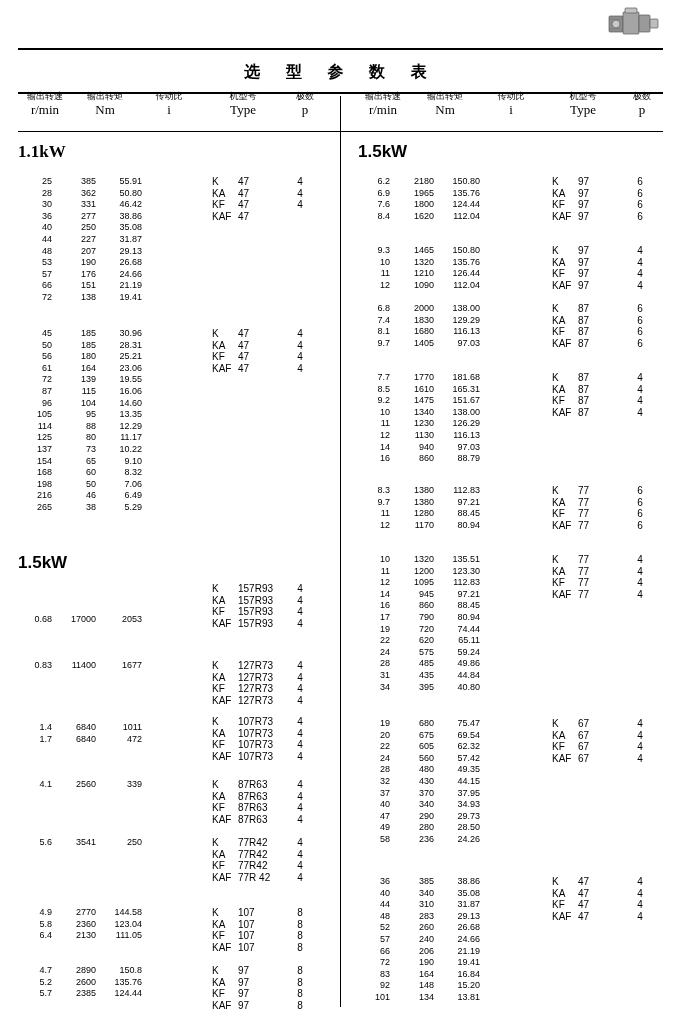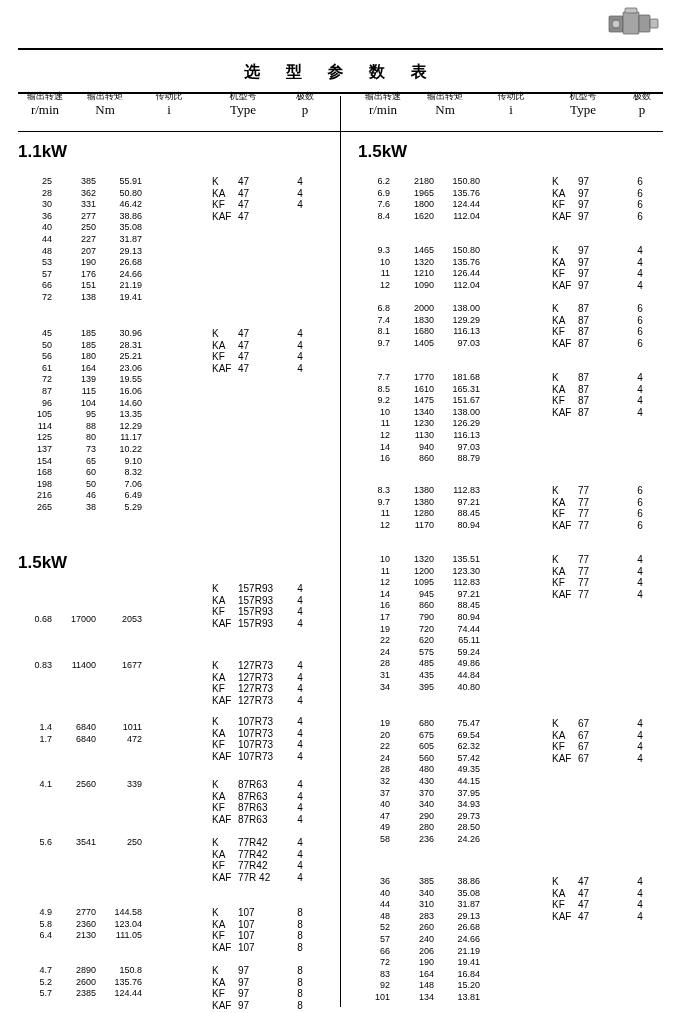--- a/index.html
+++ b/index.html
@@ -184,21 +184,21 @@
   </div>
   <div class="colhead" style="left:552px;width:62px;">
     <div>机型号</div>
     <div class="l2">Type</div>
   </div>
   <div class="colhead" style="left:622px;width:40px;">
     <div>极数</div>
     <div class="l2">p</div>
   </div>
 
-  <div class="kw" style="left:18px;top:142px;">1.1kW</div>
+  <div class="kw" style="left:18px;top:142px;font-family:Liberation Serif, serif;">1.1kW</div>
   <div class="kw" style="left:18px;top:553px;">1.5kW</div>
   <div class="kw" style="left:358px;top:142px;">1.5kW</div>
 
   <div class="block" style="left:18px;top:176px;"><div class="row"><span class="cell c-rpm">25</span><span class="cell c-nm">385</span><span class="cell c-i">55.91</span></div><div class="row"><span class="cell c-rpm">28</span><span class="cell c-nm">362</span><span class="cell c-i">50.80</span></div><div class="row"><span class="cell c-rpm">30</span><span class="cell c-nm">331</span><span class="cell c-i">46.42</span></div><div class="row"><span class="cell c-rpm">36</span><span class="cell c-nm">277</span><span class="cell c-i">38.86</span></div><div class="row"><span class="cell c-rpm">40</span><span class="cell c-nm">250</span><span class="cell c-i">35.08</span></div><div class="row"><span class="cell c-rpm">44</span><span class="cell c-nm">227</span><span class="cell c-i">31.87</span></div><div class="row"><span class="cell c-rpm">48</span><span class="cell c-nm">207</span><span class="cell c-i">29.13</span></div><div class="row"><span class="cell c-rpm">53</span><span class="cell c-nm">190</span><span class="cell c-i">26.68</span></div><div class="row"><span class="cell c-rpm">57</span><span class="cell c-nm">176</span><span class="cell c-i">24.66</span></div><div class="row"><span class="cell c-rpm">66</span><span class="cell c-nm">151</span><span class="cell c-i">21.19</span></div><div class="row"><span class="cell c-rpm">72</span><span class="cell c-nm">138</span><span class="cell c-i">19.41</span></div></div>
   <div class="t-block" style="left:212px;top:176px;"><div class="row"><span class="t-type">K</span><span class="t-size">47</span><span class="t-p">4</span></div><div class="row"><span class="t-type">KA</span><span class="t-size">47</span><span class="t-p">4</span></div><div class="row"><span class="t-type">KF</span><span class="t-size">47</span><span class="t-p">4</span></div><div class="row"><span class="t-type">KAF</span><span class="t-size">47</span><span class="t-p"></span></div></div>
 
   <div class="block" style="left:18px;top:328px;"><div class="row"><span class="cell c-rpm">45</span><span class="cell c-nm">185</span><span class="cell c-i">30.96</span></div><div class="row"><span class="cell c-rpm">50</span><span class="cell c-nm">185</span><span class="cell c-i">28.31</span></div><div class="row"><span class="cell c-rpm">56</span><span class="cell c-nm">180</span><span class="cell c-i">25.21</span></div><div class="row"><span class="cell c-rpm">61</span><span class="cell c-nm">164</span><span class="cell c-i">23.06</span></div><div class="row"><span class="cell c-rpm">72</span><span class="cell c-nm">139</span><span class="cell c-i">19.55</span></div><div class="row"><span class="cell c-rpm">87</span><span class="cell c-nm">115</span><span class="cell c-i">16.06</span></div><div class="row"><span class="cell c-rpm">96</span><span class="cell c-nm">104</span><span class="cell c-i">14.60</span></div><div class="row"><span class="cell c-rpm">105</span><span class="cell c-nm">95</span><span class="cell c-i">13.35</span></div><div class="row"><span class="cell c-rpm">114</span><span class="cell c-nm">88</span><span class="cell c-i">12.29</span></div><div class="row"><span class="cell c-rpm">125</span><span class="cell c-nm">80</span><span class="cell c-i">11.17</span></div><div class="row"><span class="cell c-rpm">137</span><span class="cell c-nm">73</span><span class="cell c-i">10.22</span></div><div class="row"><span class="cell c-rpm">154</span><span class="cell c-nm">65</span><span class="cell c-i">9.10</span></div><div class="row"><span class="cell c-rpm">168</span><span class="cell c-nm">60</span><span class="cell c-i">8.32</span></div><div class="row"><span class="cell c-rpm">198</span><span class="cell c-nm">50</span><span class="cell c-i">7.06</span></div><div class="row"><span class="cell c-rpm">216</span><span class="cell c-nm">46</span><span class="cell c-i">6.49</span></div><div class="row"><span class="cell c-rpm">265</span><span class="cell c-nm">38</span><span class="cell c-i">5.29</span></div></div>
   <div class="t-block" style="left:212px;top:328px;"><div class="row"><span class="t-type">K</span><span class="t-size">47</span><span class="t-p">4</span></div><div class="row"><span class="t-type">KA</span><span class="t-size">47</span><span class="t-p">4</span></div><div class="row"><span class="t-type">KF</span><span class="t-size">47</span><span class="t-p">4</span></div><div class="row"><span class="t-type">KAF</span><span class="t-size">47</span><span class="t-p">4</span></div></div>
 
   <div class="block" style="left:18px;top:614px;"><div class="row"><span class="cell c-rpm">0.68</span><span class="cell c-nm">17000</span><span class="cell c-i">2053</span></div></div>

